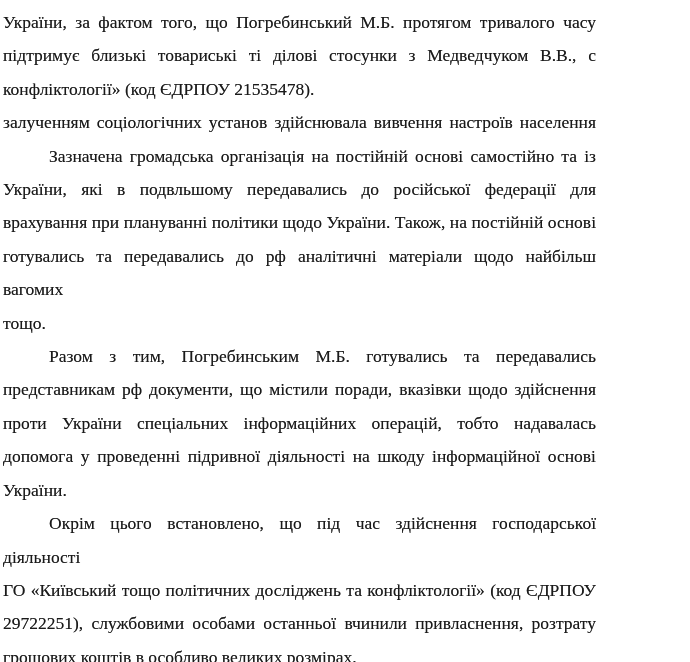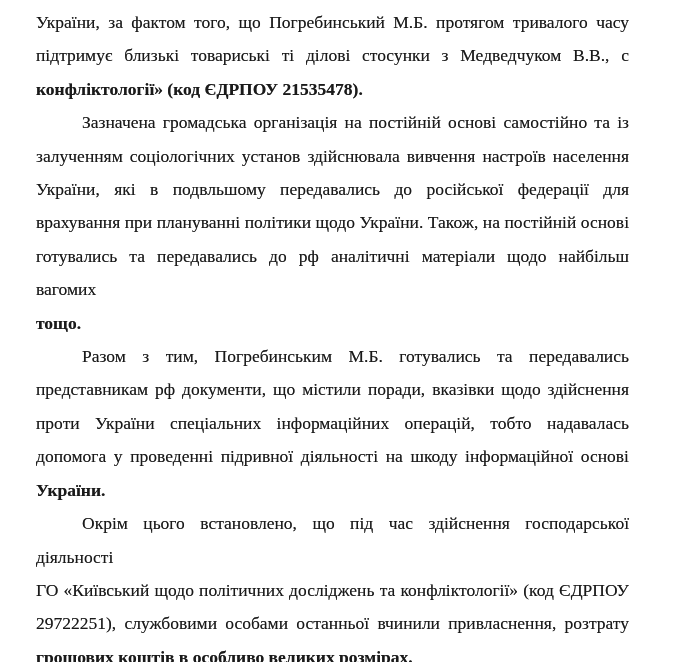--- a/index.html
+++ b/index.html
@@ -12,65 +12,63 @@
     width: 600px;
     height: 662px;
     background: #ffffff;
     box-sizing: border-box;
     padding: 6px 4px 0 3px;
     font-family: "Liberation Serif", "DejaVu Serif", serif;
     font-size: 17.5px;
     color: #1a1a1a;
     overflow: hidden;
     text-shadow: 0 0 0.5px rgba(20,20,20,0.55);
-    margin-left: 33px;
   }
   .para {
     margin: 0;
     padding: 0;
   }
   .line {
     line-height: 33.4px;
     text-align: justify;
     text-align-last: justify;
     white-space: normal;
   }
   .line.last {
     text-align-last: left;
-    font-weight: bold;
   }
   .line.indent {
     text-indent: 46px;
   }
 </style>
 </head>
 <body>
 
 <div class="page">
   <div id="content">
       <div class="para">
         <div class="line">України, за фактом того, що Погребинський М.Б. протягом тривалого часу</div>
         <div class="line">підтримує близькі товариські ті ділові стосунки з Медведчуком В.В., с</div>
         <div class="line last">конфліктології» (код ЄДРПОУ 21535478).</div>
       </div>
       <div class="para">
+        <div class="line">залученням соціологічних установ здійснювала вивчення настроїв населення</div>
         <div class="line indent">Зазначена громадська організація на постійній основі самостійно та із</div>
-        <div class="line">залученням соціологічних установ здійснювала вивчення настроїв населення</div>
         <div class="line">України, які в подвльшому передавались до російської федерації для</div>
         <div class="line">врахування при плануванні політики щодо України. Також, на постійній основі</div>
         <div class="line">готувались та передавались до рф аналітичні матеріали щодо найбільш вагомих</div>
         <div class="line last">тощо.</div>
       </div>
       <div class="para">
         <div class="line indent">Разом з тим, Погребинським М.Б. готувались та передавались</div>
         <div class="line">представникам рф документи, що містили поради, вказівки щодо здійснення</div>
         <div class="line">проти України спеціальних інформаційних операцій, тобто надавалась</div>
         <div class="line">допомога у проведенні підривної діяльності на шкоду інформаційної основі</div>
         <div class="line last">України.</div>
       </div>
       <div class="para">
         <div class="line indent">Окрім цього встановлено, що під час здійснення господарської діяльності</div>
-        <div class="line">ГО «Київський щодо політичних досліджень та конфліктології» (код ЄДРПОУ</div>
+        <div class="line">ГО «Київський тощо політичних досліджень та конфліктології» (код ЄДРПОУ</div>
         <div class="line">29722251), службовими особами останньої вчинили привласнення, розтрату</div>
         <div class="line last">грошових коштів в особливо великих розмірах.</div>
       </div>
     </div>
 </div>
 
 </body></html>

